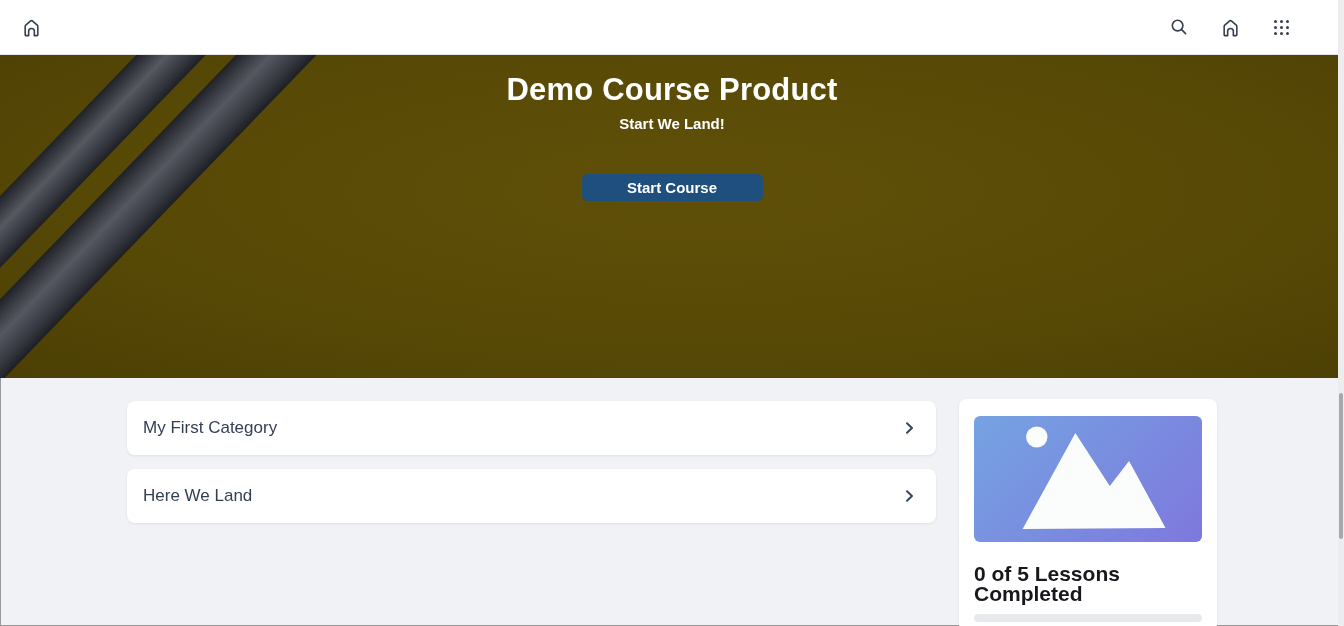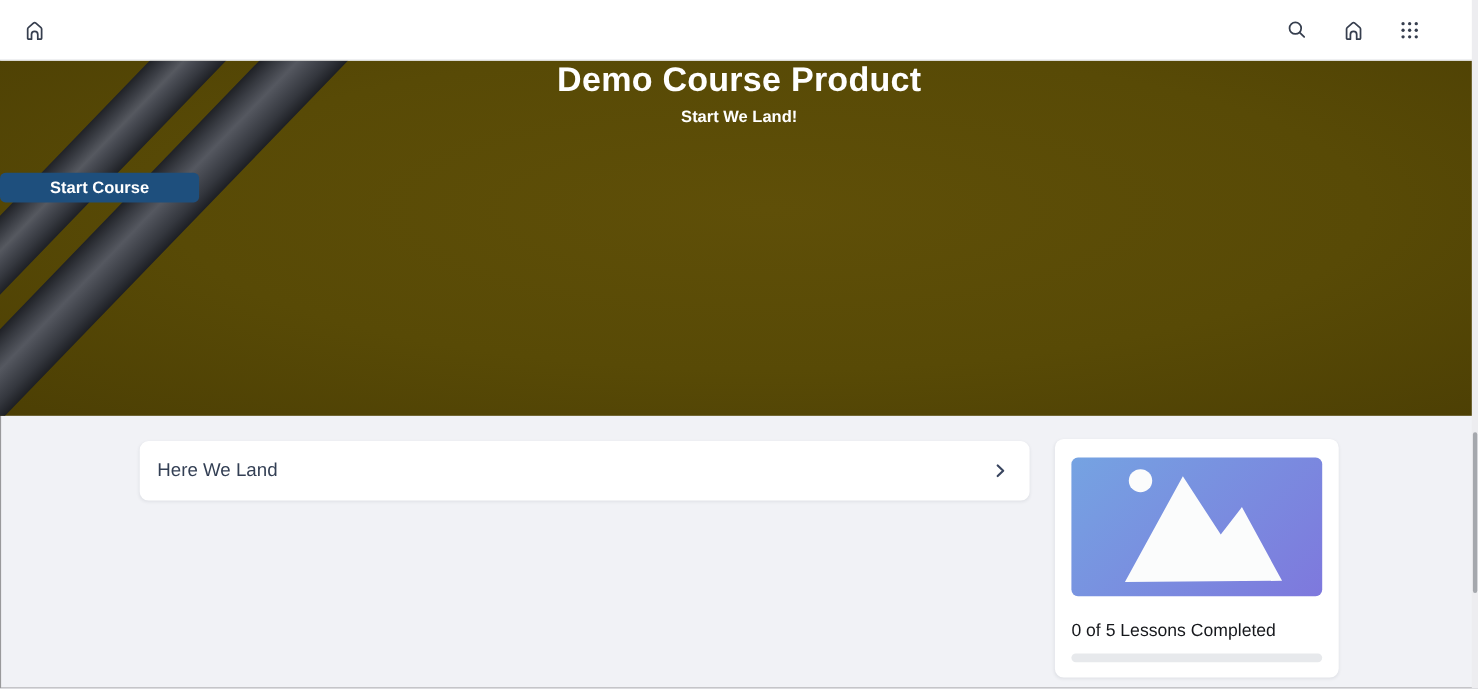--- a/index.html
+++ b/index.html
@@ -37,21 +37,22 @@
   .pencil-1 {
     height:50px; left:-195px; top:64px;
     background: linear-gradient(to bottom, #1e2025 0%, #35383f 22%, #4b4e56 45%, #565960 55%, #393c43 78%, #202227 100%);
   }
   .pencil-2 {
     height:58px; left:-140px; top:112px;
     background: linear-gradient(to bottom, #1d1f24 0%, #34373e 20%, #4a4d55 44%, #555860 56%, #383b42 80%, #1f2126 100%);
   }
   .hero-content {
     position:relative; z-index:2; height:100%;
-    display:flex; flex-direction:column; text-align:center;
+    display:flex; flex-direction:column; align-items:center; text-align:center;
+    margin-top:17px;
   }
   .hero-title { color:#ffffff; font-size:31px; line-height:36px; font-weight:700; letter-spacing:.2px; }
   .hero-subtitle { color:#ffffff; font-size:15px; line-height:18px; font-weight:700; margin-top:7px; }
   .start-btn {
     margin-top:41px; width:181px; height:27px; border:none; cursor:pointer;
     background:#1e4f7d; color:#ffffff; font-family:"Liberation Sans",sans-serif;
     font-size:15px; font-weight:700; border-radius:5px;
   }
 
   
@@ -72,21 +73,21 @@
   .progress-card {
     width:258px; background:#ffffff; border-radius:8px;
     box-shadow:0 1px 3px rgba(25,33,50,.08);
     padding:17px 15px 14px; margin-top:-2px;
   }
   .thumb-image {
     width:100%; height:126px; border-radius:6px; overflow:hidden;
     background:linear-gradient(135deg, #75a3e2 0%, #7e78dd 100%);
   }
   .thumb-image svg { display:block; width:100%; height:100%; }
-  .progress-label { margin-top:22px; color:#16181c; font-size:16px; font-weight:400; line-height:20px; }
+  .progress-label { margin-top:22px; color:#16181c; font-size:21px; font-weight:700; line-height:20px; }
   .progress-track {
     margin-top:10px; height:8px; border-radius:4px; background:#e7e9ec; overflow:hidden;
   }
   .progress-fill { height:100%; width:0%; background:#1e4f7d; border-radius:4px; }
 
   
   .scrollbar-track {
     position:absolute; top:0; right:0; width:6px; height:626px;
     background:#ededf0; z-index:9;
   }
@@ -151,20 +152,28 @@
       <h1 class="hero-title">Demo Course Product</h1>
       <p class="hero-subtitle">Start We Land!</p>
       <button class="start-btn">Start Course</button>
     </div>
   </section>
 
   <main class="content">
 
     <div class="categories">
       <div class="category-card">
+        <span class="category-label">My First Category</span>
+        <span class="chevron">
+          <svg width="16" height="16" viewBox="0 0 16 16" fill="none" stroke="#3a4660" stroke-width="2" stroke-linecap="round" stroke-linejoin="round">
+            <path d="M6 3.2 L11 8 L6 12.8"></path>
+          </svg>
+        </span>
+      </div>
+      <div class="category-card">
         <span class="category-label">Here We Land</span>
         <span class="chevron">
           <svg width="16" height="16" viewBox="0 0 16 16" fill="none" stroke="#3a4660" stroke-width="2" stroke-linecap="round" stroke-linejoin="round">
             <path d="M6 3.2 L11 8 L6 12.8"></path>
           </svg>
         </span>
       </div>
     </div>
 
     <aside class="progress-card">

